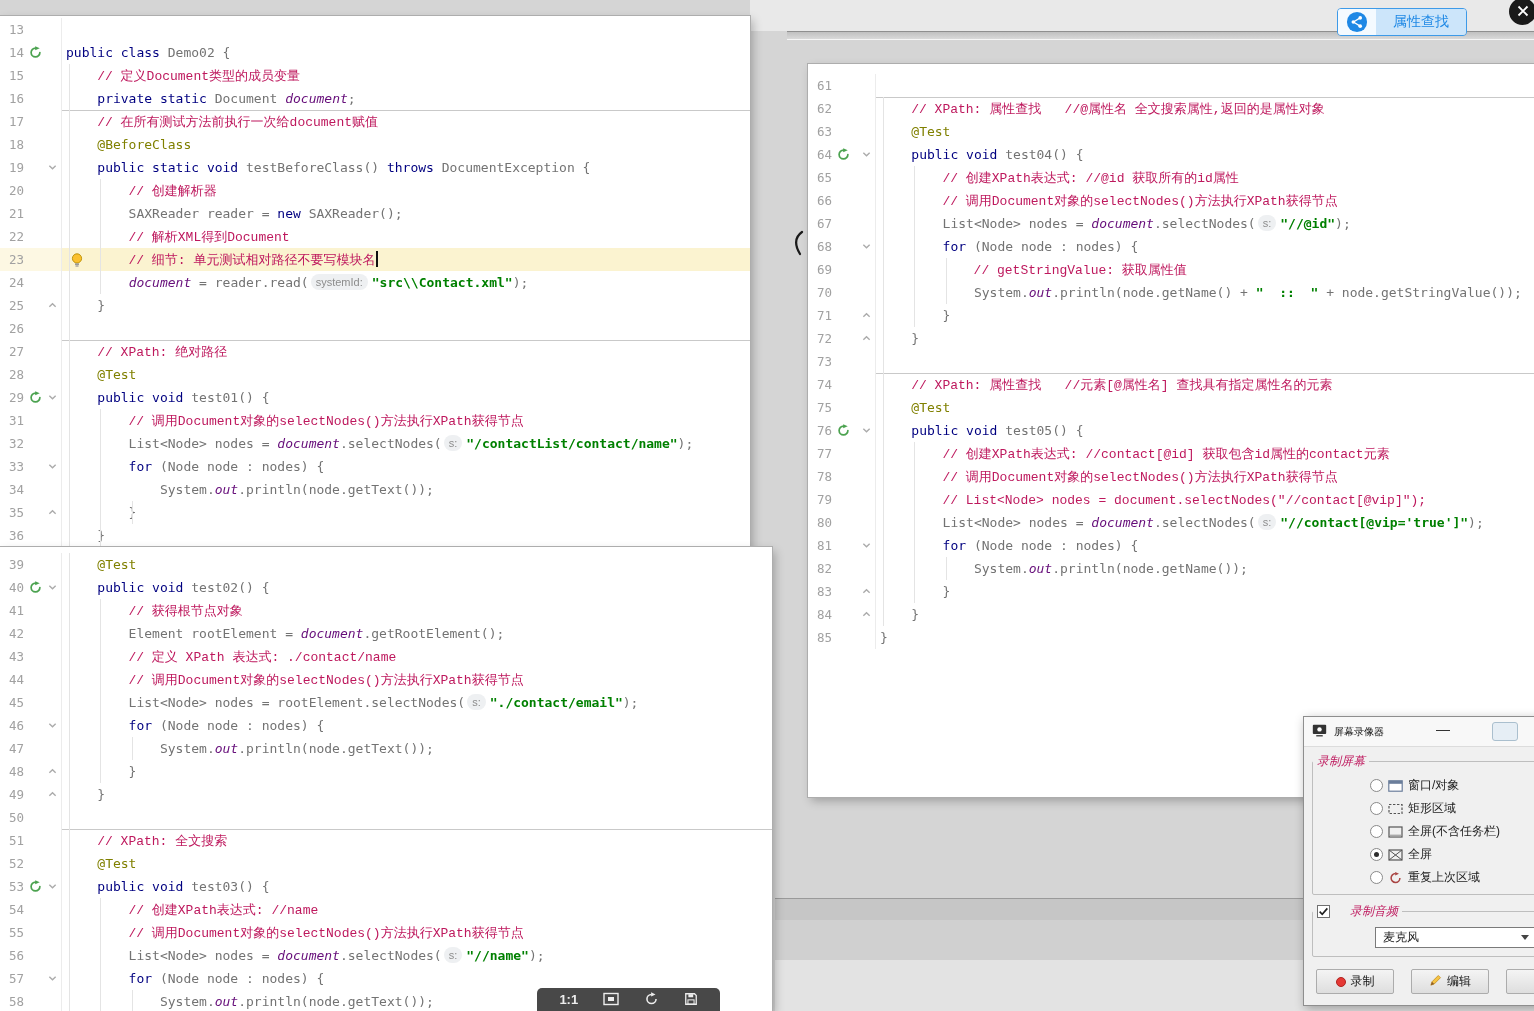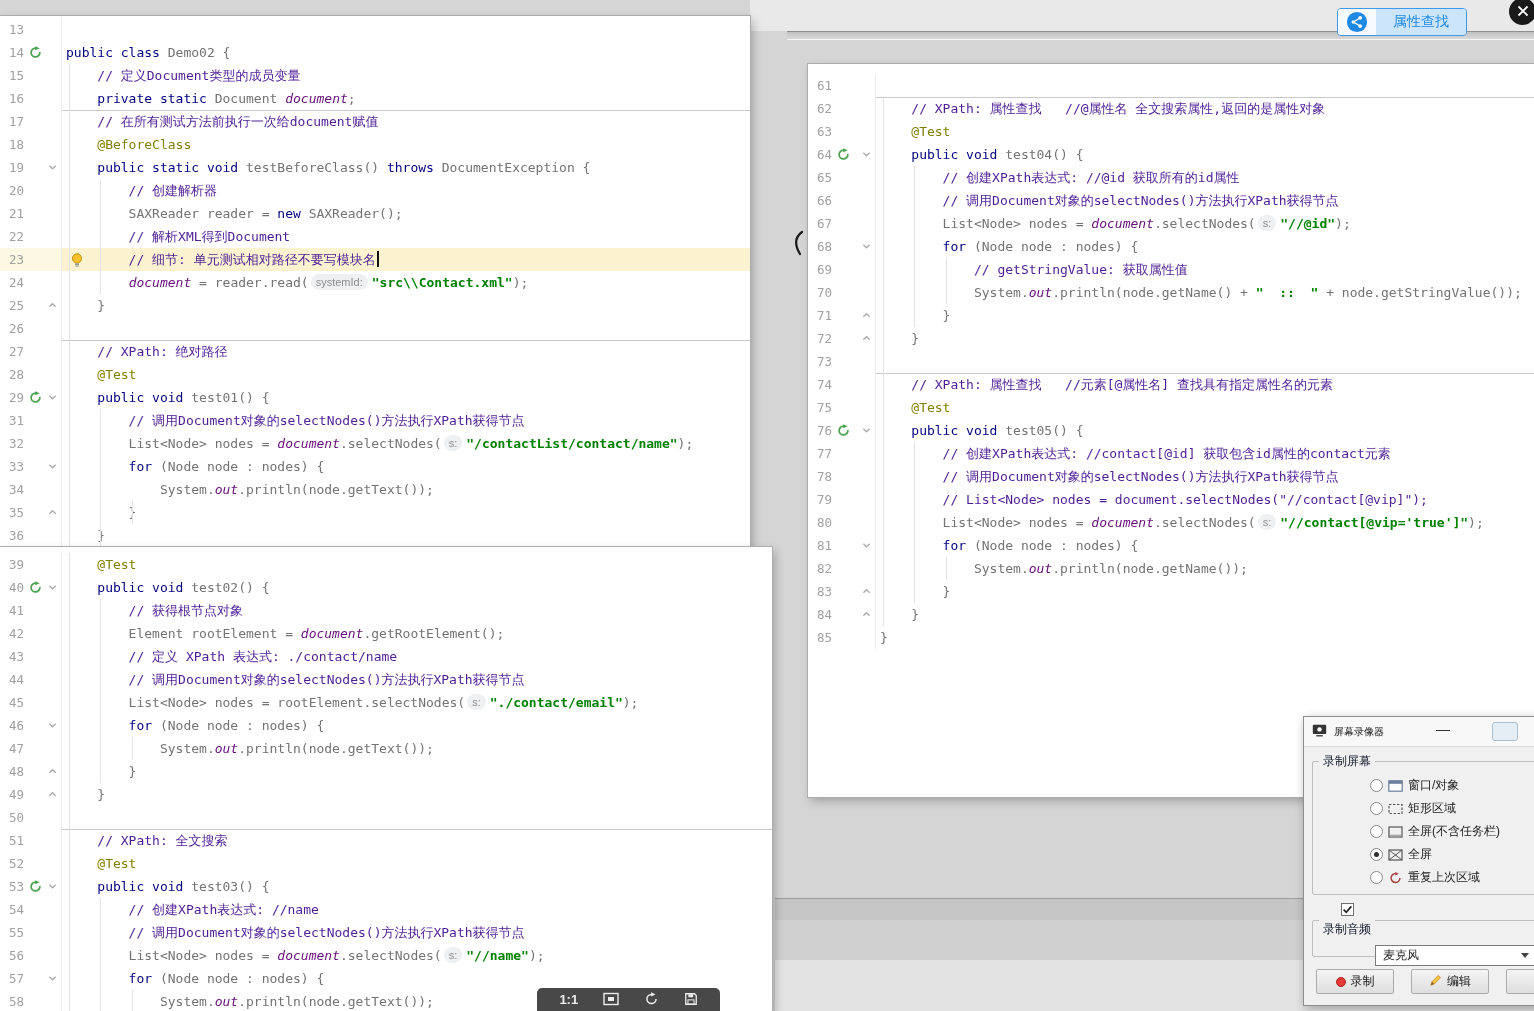--- a/index.html
+++ b/index.html
@@ -36,21 +36,21 @@
   .ln-num { width:24px; padding-left:4px; text-align:right; color:#a1a1a1; font-size:12.5px; }
   .ln-icon { width:15px; margin-left:5px; display:flex; align-items:center; }
   .ln-fold { margin-left:auto; margin-right:3px; width:10px; display:flex; align-items:center; }
   .ed-code { flex:1; padding-left:4px; white-space:pre; overflow:hidden; position:relative; }
   .ed-row.hl .ed-code { background:#fbf3d0; }
   .bulb { position:absolute; left:9px; top:4px; }
   .caret { display:inline-block; width:2px; height:16px; background:#111; vertical-align:-3px; margin-left:1px; }
   .guide { position:absolute; width:1px; background:#e4e4e4; }
   .tk-k { color:#000080; font-weight:normal; }
   .tk-t { color:#737373; }
-  .tk-c { color:#4c1d95; }
+  .tk-c { color:#be185d;font-family:Liberation Mono, monospace; }
   .tk-s { color:#008000; font-weight:bold; }
   .tk-f { color:#660e7a; font-style:italic; }
   .tk-a { color:#808000; }
   .tk-h { display:inline-block; background:#eef0f2; color:#8c8c8c; border-radius:8px;
           padding:0 5px; height:16px; line-height:16px; font-size:11px; margin:0 4px 0 2px;
           font-family:"Liberation Sans",sans-serif; vertical-align:1px; }
 
   
   .upload { position:absolute; left:1337px; top:8px; width:130px; height:28px; z-index:6;
             display:flex; border:1px solid #3d9ae8; border-radius:4px; overflow:hidden; cursor:pointer; }
@@ -73,27 +73,27 @@
          font-size:12px; color:#222; }
   .rec-title { position:relative; height:30px; background:#f8f8f8; border-bottom:1px solid #dcdcdc;
                display:flex; align-items:center; padding:0 8px; }
   .rec-tt { margin-left:7px; font-size:10px; color:#111; }
   .rec-min { position:absolute; left:128px; top:4px; width:22px; height:20px; text-align:center;
              color:#333; font-size:14px; cursor:pointer; }
   .rec-max { position:absolute; left:188px; top:5px; width:26px; height:19px; background:#e6eef5;
              border:1px solid #aabfce; border-radius:3px; cursor:pointer; }
   .rec-body { padding:6px 8px 0 8px; }
   fieldset.grp { border:1px solid #bebebe; border-radius:2px; padding:4px 0 5px 0; }
-  fieldset.grp legend { margin-left:6px; padding:0 4px; color:#0f172a; }
+  fieldset.grp legend { margin-left:0; padding:0 4px; color:#be185d;font-style:italic; }
   .grp-screen .opt { display:flex; align-items:center; gap:5px; height:23px; padding-left:57px; cursor:pointer; }
   .radio { width:13px; height:13px; border-radius:50%; border:1px solid #8a8a8a; background:#fff; position:relative; flex:none; }
   .opt.checked .radio::after { content:""; position:absolute; left:3px; top:3px; right:3px; bottom:3px; border-radius:50%; background:#2e2e2e; }
   .oic { display:flex; align-items:center; flex:none; }
   .grp-audio { margin-top:8px; height:54px; }
-  .chk-leg { display:flex; align-items:center; gap:5px; cursor:pointer;flex-direction:column; }
+  .chk-leg { display:flex; align-items:center; gap:20px; cursor:pointer; }
   .cbx { width:13px; height:13px; border:1px solid #707070; background:#fff; display:flex; align-items:center; justify-content:center; }
   .combo { display:flex; align-items:center; justify-content:space-between; height:21px; width:160px;
            margin:3px 0 0 62px; border:1px solid #7a7a7a; background:#fff; padding:0 5px 0 7px; cursor:pointer; }
   .combo-ar { width:0; height:0; border-left:4px solid transparent; border-right:4px solid transparent; border-top:5px solid #444; }
   .rec-btns { display:flex; gap:17px; margin:12px 0 0 4px; }
   .rbtn { width:78px; height:25px; border:1px solid #acacac; background:linear-gradient(#f4f4f4,#dedede);
           border-radius:2px; display:flex; align-items:center; justify-content:center; gap:5px;
           font-size:12px; color:#111; font-family:"Liberation Sans",sans-serif; cursor:pointer; flex:none; }
   .dot { width:10px; height:10px; border-radius:50%; background:#e53935; border:1px solid #b02420; }
 </style>

